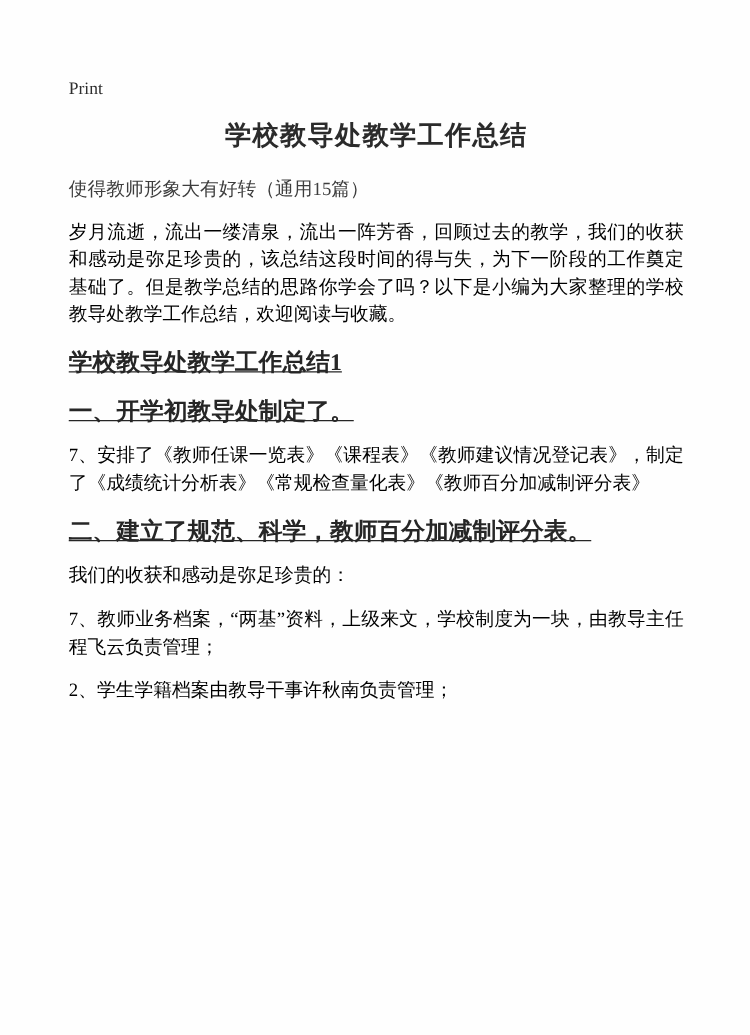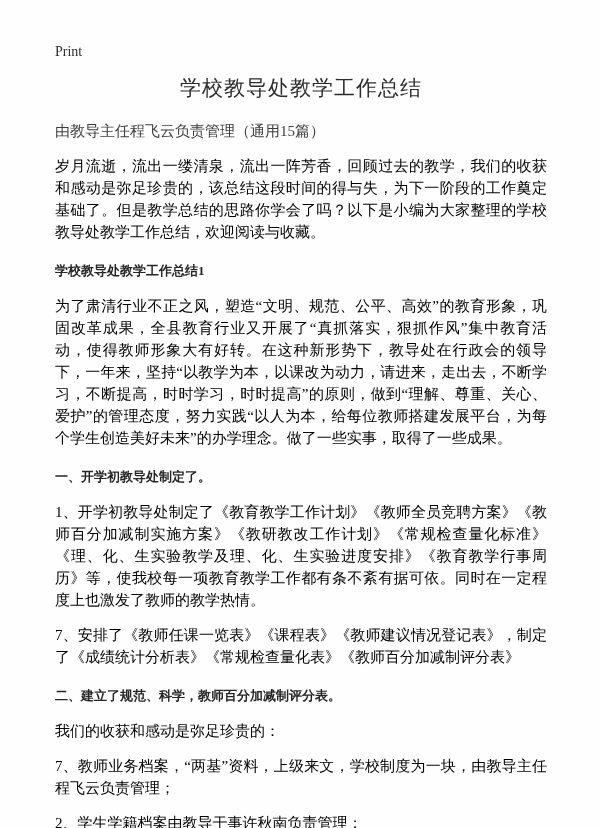--- a/index.html
+++ b/index.html
@@ -9,77 +9,76 @@
   }
   .page {
     position: relative;
     width: 600px;
     height: 828px;
     margin: 0 auto;
     background: #fefefe;
     color: #3d3d3d;
     font-family: "Liberation Serif", "DejaVu Serif", serif;
     box-sizing: border-box;
-    padding: 44px 53px 30px 55px;
+    padding: 64px 53px 30px 55px;
     overflow: hidden;
   }
   .print-link {
     font-size: 14px;
     color: #2e2e2e;
     margin-bottom: 14px;
     cursor: pointer;
     width: max-content;
   }
   .doc-title {
     font-size: 21px;
-    font-weight: normal;
+    font-weight: bold;
     color: #2b2b2b;
     text-align: center;
     margin: 0 0 20px 0;
     letter-spacing: 1px;
   }
   .doc-subtitle {
     font-size: 15px;
     color: #3d3d3d;
     margin: 0 0 14px 0;
   }
   .para {
     font-size: 15px;
     line-height: 22px;
     margin: 0 0 13px 0;
     text-align: justify;
     color: #000000;
   }
   .heading {
-    font-size: 13px;
+    font-size: 19px;
     line-height: 22px;
     font-weight: bold;
     color: #262626;
     margin: 17px 0 13px 0;
+    text-decoration: underline;
   }
 </style>
 </head>
 <body>
 
 <div class="page">
   <div class="print-link">Print</div>
 
   <h1 class="doc-title">学校教导处教学工作总结</h1>
 
-  <div class="doc-subtitle">由教导主任程飞云负责管理（通用15篇）</div>
+  <div class="doc-subtitle">使得教师形象大有好转（通用15篇）</div>
 
   <p class="para">岁月流逝，流出一缕清泉，流出一阵芳香，回顾过去的教学，我们的收获和感动是弥足珍贵的，该总结这段时间的得与失，为下一阶段的工作奠定基础了。但是教学总结的思路你学会了吗？以下是小编为大家整理的学校教导处教学工作总结，欢迎阅读与收藏。</p>
 
   <h2 class="heading">学校教导处教学工作总结1</h2>
 
-  <p class="para">为了肃清行业不正之风，塑造“文明、规范、公平、高效”的教育形象，巩固改革成果，全县教育行业又开展了“真抓落实，狠抓作风”集中教育活动，使得教师形象大有好转。在这种新形势下，教导处在行政会的领导下，一年来，坚持“以教学为本，以课改为动力，请进来，走出去，不断学习，不断提高，时时学习，时时提高”的原则，做到“理解、尊重、关心、爱护”的管理态度，努力实践“以人为本，给每位教师搭建发展平台，为每个学生创造美好未来”的办学理念。做了一些实事，取得了一些成果。</p>
 
   <h2 class="heading">一、开学初教导处制定了。</h2>
 
-  <p class="para">1、开学初教导处制定了《教育教学工作计划》《教师全员竞聘方案》《教师百分加减制实施方案》《教研教改工作计划》《常规检查量化标准》《理、化、生实验教学及理、化、生实验进度安排》《教育教学行事周历》等，使我校每一项教育教学工作都有条不紊有据可依。同时在一定程度上也激发了教师的教学热情。</p>
 
   <p class="para">7、安排了《教师任课一览表》《课程表》《教师建议情况登记表》，制定了《成绩统计分析表》《常规检查量化表》《教师百分加减制评分表》</p>
 
   <h2 class="heading">二、建立了规范、科学，教师百分加减制评分表。</h2>
 
   <p class="para">我们的收获和感动是弥足珍贵的：</p>
 
   <p class="para">7、教师业务档案，“两基”资料，上级来文，学校制度为一块，由教导主任程飞云负责管理；</p>
 
   <p class="para">2、学生学籍档案由教导干事许秋南负责管理；</p>

